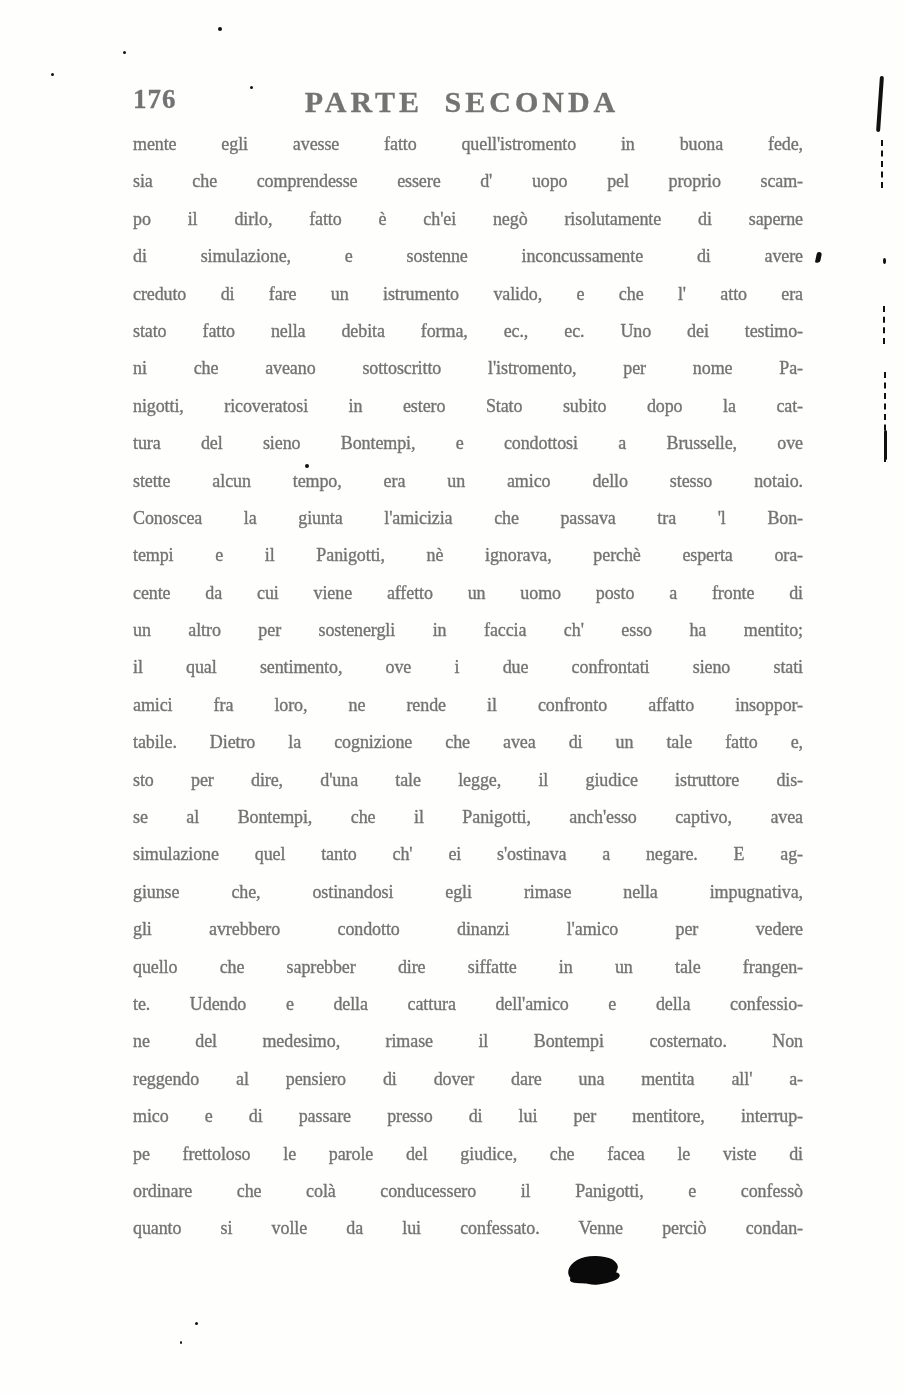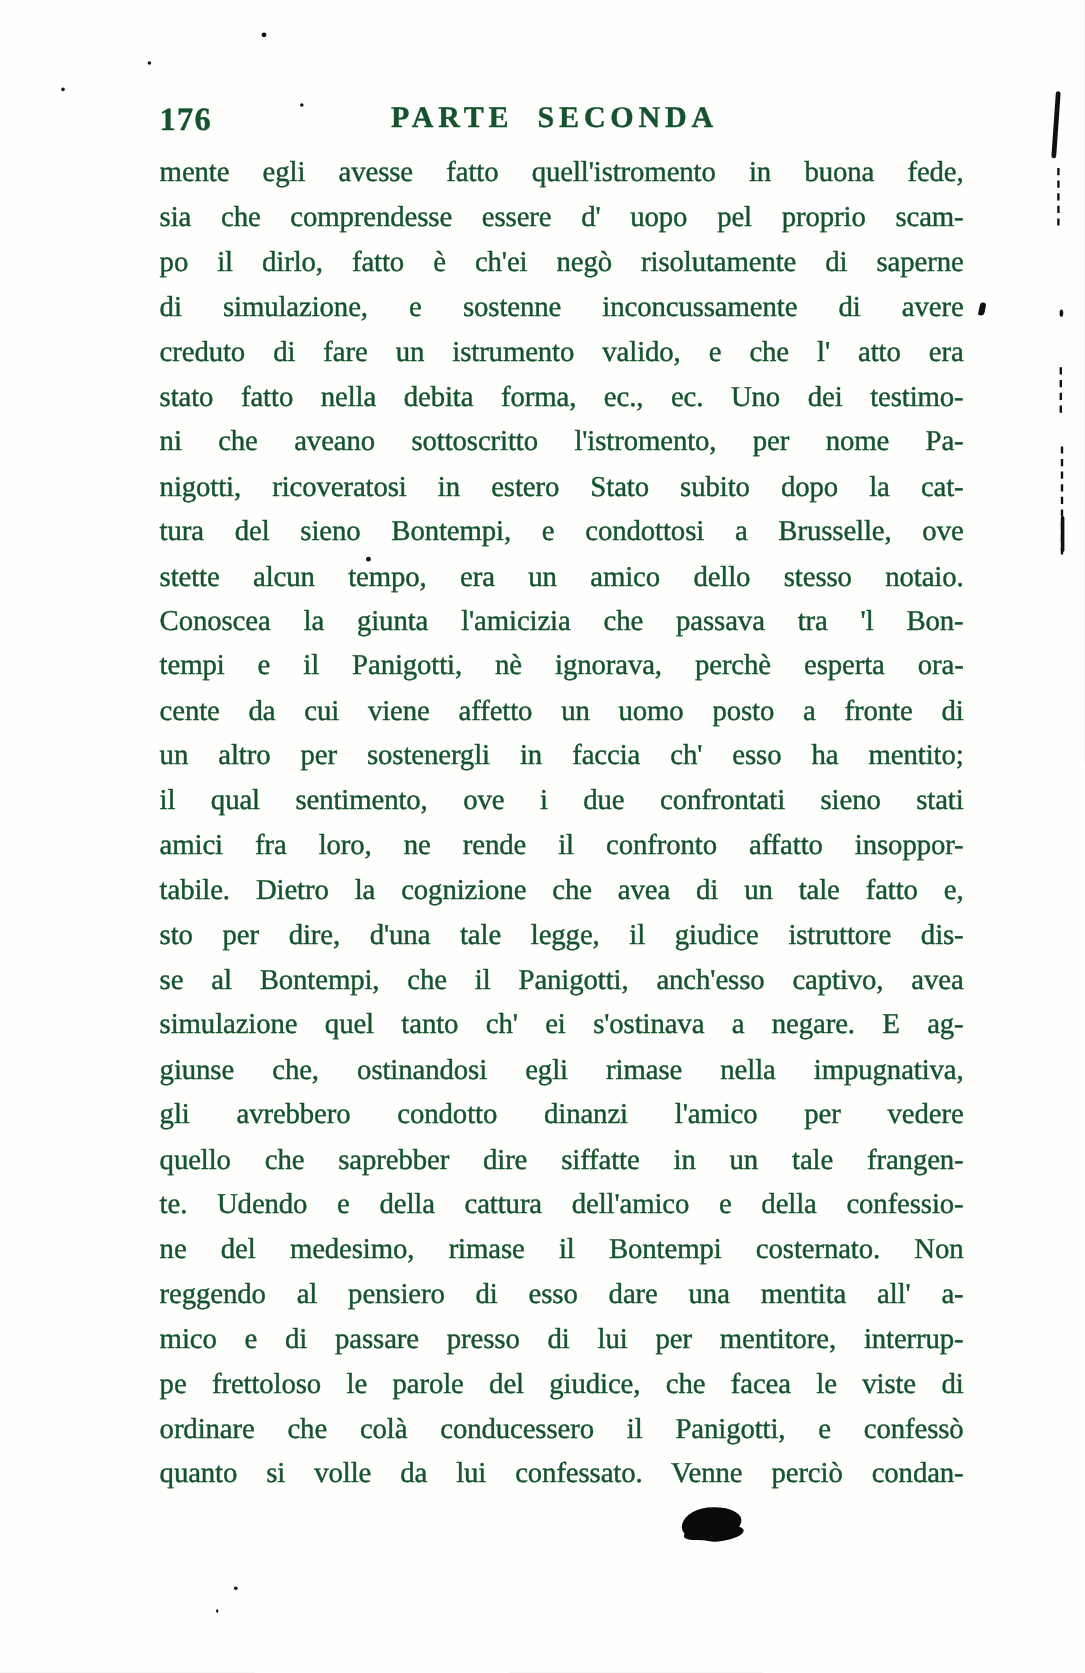--- a/index.html
+++ b/index.html
@@ -2,21 +2,21 @@
 <html><head>
 <meta charset="utf-8">
 <style>
   html, body { margin: 0; padding: 0; background: #e8e8e8; }
   .page {
     position: relative;
     width: 904px;
     height: 1394px;
     background: #fefefd;
     font-family: "Liberation Serif", "DejaVu Serif", serif;
-    color: #14532d;
+    color: #737373;
     overflow: hidden;
   }
   .header {
     position: absolute;
     top: 84px;
     left: 133px;
     width: 670px;
     height: 32px;
   }
   .pagenum {
@@ -24,34 +24,34 @@
     left: 0; top: 0;
     font-size: 27px;
     font-weight: bold;
     letter-spacing: 1px;
     -webkit-text-stroke: 0.3px currentColor;
   }
   .running {
     position: absolute;
     left: 0; right: 12px; top: 1px;
     text-align: center;
-    font-size: 25px;
+    font-size: 30px;
     font-weight: bold;
     letter-spacing: 4px;
     word-spacing: 10px;
     -webkit-text-stroke: 0.3px currentColor;
   }
   .body-text {
     position: absolute;
     top: 126px;
     left: 133px;
     width: 670px;
   }
   .line {
-    font-size: 24px;
+    font-size: 18px;
     line-height: 37.4px;
     height: 37.4px;
     letter-spacing: -0.1px;
     text-align: justify;
     text-align-last: justify;
     -webkit-text-stroke: 0.35px currentColor;
     white-space: normal;
     overflow: visible;
   }
   
@@ -114,21 +114,21 @@
       <div class="line">amici fra loro, ne rende il confronto affatto insoppor-</div>
       <div class="line">tabile. Dietro la cognizione che avea di un tale fatto e,</div>
       <div class="line">sto per dire, d'una tale legge, il giudice istruttore dis-</div>
       <div class="line">se al Bontempi, che il Panigotti, anch'esso captivo, avea</div>
       <div class="line">simulazione quel tanto ch' ei s'ostinava a negare. E ag-</div>
       <div class="line">giunse che, ostinandosi egli rimase nella impugnativa,</div>
       <div class="line">gli avrebbero condotto dinanzi l'amico per vedere</div>
       <div class="line">quello che saprebber dire siffatte in un tale frangen-</div>
       <div class="line">te. Udendo e della cattura dell'amico e della confessio-</div>
       <div class="line">ne del medesimo, rimase il Bontempi costernato. Non</div>
-      <div class="line">reggendo al pensiero di esso dare una mentita all' a-</div>
+      <div class="line">reggendo al pensiero di dover dare una mentita all' a-</div>
       <div class="line">mico e di passare presso di lui per mentitore, interrup-</div>
       <div class="line">pe frettoloso le parole del giudice, che facea le viste di</div>
       <div class="line">ordinare che colà conducessero il Panigotti, e confessò</div>
       <div class="line">quanto si volle da lui confessato. Venne perciò condan-</div>
     </div>
 
   <div class="edge-solid" style="left:878px; top:76px; height:56px; transform:rotate(4deg);"></div>
   <div class="edge-dash" style="left:881px; top:140px; height:48px; border-left-width:2px;"></div>
   <div class="artifact speck" style="left:883px; top:258px; width:3px; height:6px;"></div>
   <div class="edge-dash" style="left:883px; top:306px; height:38px; border-left-width:2px;"></div>

